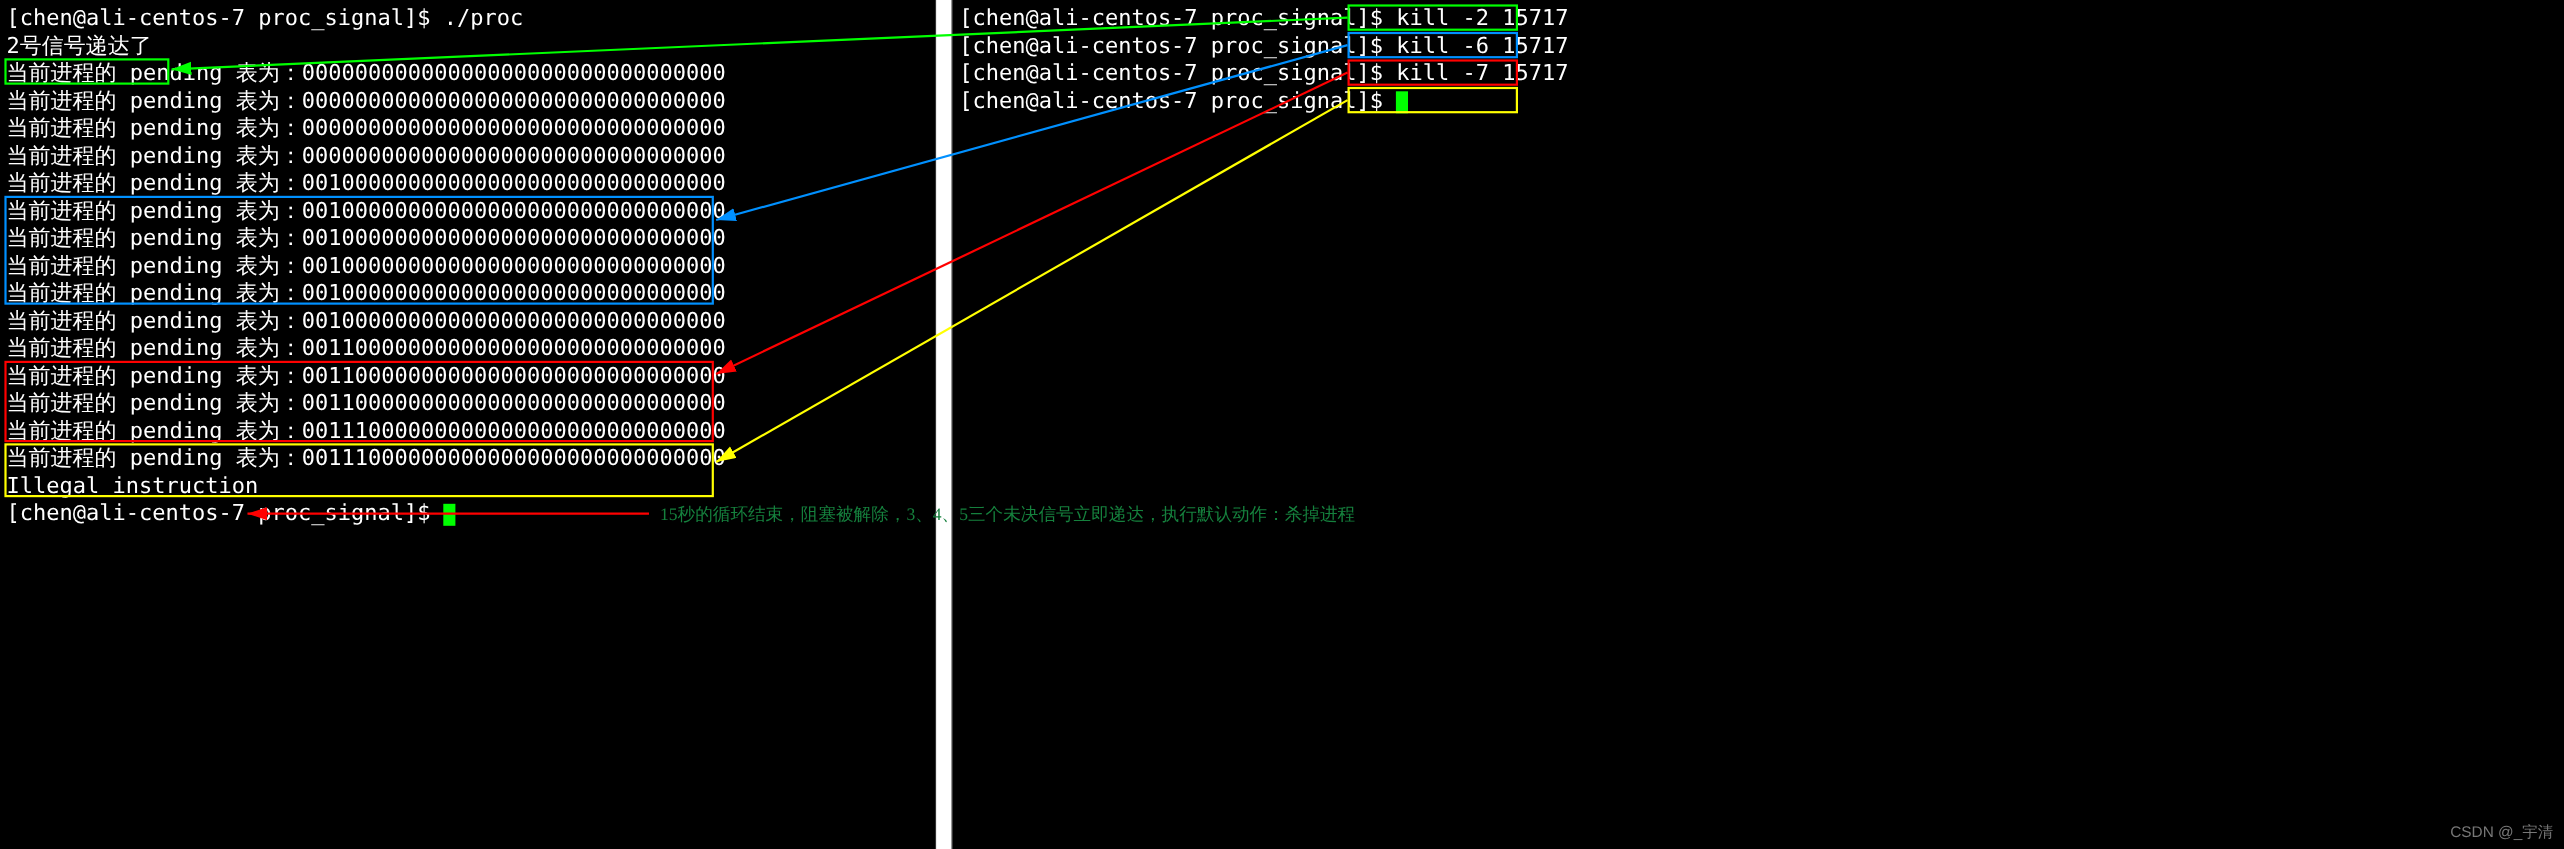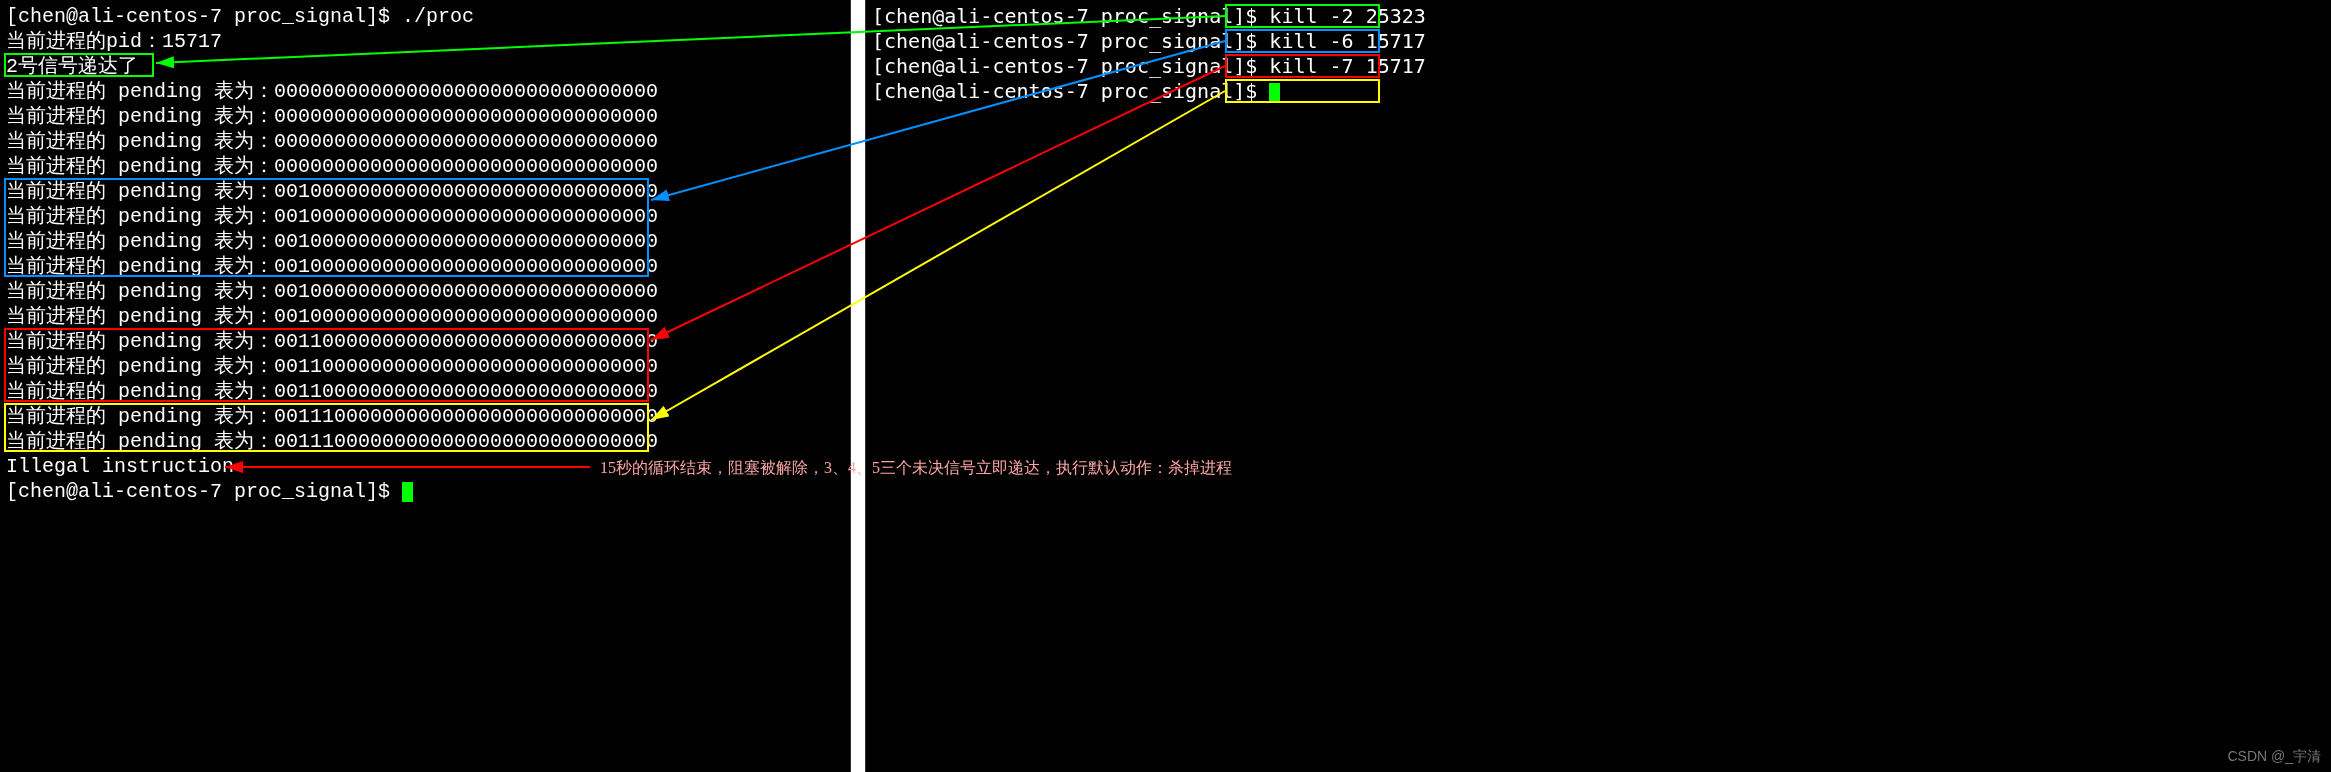--- a/index.html
+++ b/index.html
@@ -16,21 +16,20 @@
     .terminal-container {
       display: flex;
       width: 100%;
       height: 100%;
     }
     .left-pane {
       width: 850px;
       background: #000;
       padding: 4px 6px;
       position: relative;
-      font-family: Liberation Mono, monospace;
     }
     .separator {
       width: 16px;
       background: #fff;
       border-left: 1px solid #333;
       border-right: 1px solid #333;
     }
     .right-pane {
       flex: 1;
       background: #000;
@@ -60,40 +59,39 @@
     .box-yellow { border-color: #ffff00; }
     svg.arrows {
       position: absolute;
       top: 0; left: 0;
       width: 2331px;
       height: 772px;
       pointer-events: none;
     }
     .anno-text {
       position: absolute;
-      color: #fca5a5;
+      color: #15803d;
       font-size: 16px;
       font-family: "SimSun", serif;
     }
     .watermark {
       position: absolute;
       right: 10px;
       bottom: 6px;
       color: #777;
       font-size: 14px;
       font-family: sans-serif;
     }
   </style>
 </head>
 <body>
 
 <div class="terminal-container">
   <div class="left-pane">
     <div class="line"><span>[chen@ali-centos-7 proc_signal]$</span> <span>./proc</span></div>
-    <div class="line">当前进程的pid：15717</div>
     <div class="line">2号信号递达了</div>
     <div class="line">当前进程的 pending 表为：00000000000000000000000000000000</div>
     <div class="line">当前进程的 pending 表为：00000000000000000000000000000000</div>
     <div class="line">当前进程的 pending 表为：00000000000000000000000000000000</div>
     <div class="line">当前进程的 pending 表为：00000000000000000000000000000000</div>
     <div class="line">当前进程的 pending 表为：00100000000000000000000000000000</div>
     <div class="line">当前进程的 pending 表为：00100000000000000000000000000000</div>
     <div class="line">当前进程的 pending 表为：00100000000000000000000000000000</div>
     <div class="line">当前进程的 pending 表为：00100000000000000000000000000000</div>
     <div class="line">当前进程的 pending 表为：00100000000000000000000000000000</div>
@@ -101,21 +99,21 @@
     <div class="line">当前进程的 pending 表为：00110000000000000000000000000000</div>
     <div class="line">当前进程的 pending 表为：00110000000000000000000000000000</div>
     <div class="line">当前进程的 pending 表为：00110000000000000000000000000000</div>
     <div class="line">当前进程的 pending 表为：00111000000000000000000000000000</div>
     <div class="line">当前进程的 pending 表为：00111000000000000000000000000000</div>
     <div class="line">Illegal instruction</div>
     <div class="line"><span>[chen@ali-centos-7 proc_signal]$</span> <span class="cursor"></span></div>
   </div>
   <div class="separator"></div>
   <div class="right-pane">
-    <div class="line"><span>[chen@ali-centos-7 proc_signal]$</span> <span>kill -2 25323</span></div>
+    <div class="line"><span>[chen@ali-centos-7 proc_signal]$</span> <span>kill -2 15717</span></div>
     <div class="line"><span>[chen@ali-centos-7 proc_signal]$</span> <span>kill -6 15717</span></div>
     <div class="line"><span>[chen@ali-centos-7 proc_signal]$</span> <span>kill -7 15717</span></div>
     <div class="line"><span>[chen@ali-centos-7 proc_signal]$</span> <span class="cursor"></span></div>
   </div>
 </div>
 
 <div class="box box-green" style="left:4px; top:53px; width:150px; height:24px;"></div>
 <div class="box box-blue" style="left:4px; top:178px; width:645px; height:99px;"></div>
 <div class="box box-red" style="left:4px; top:328px; width:645px; height:74px;"></div>
 <div class="box box-yellow" style="left:4px; top:403px; width:645px; height:49px;"></div>

